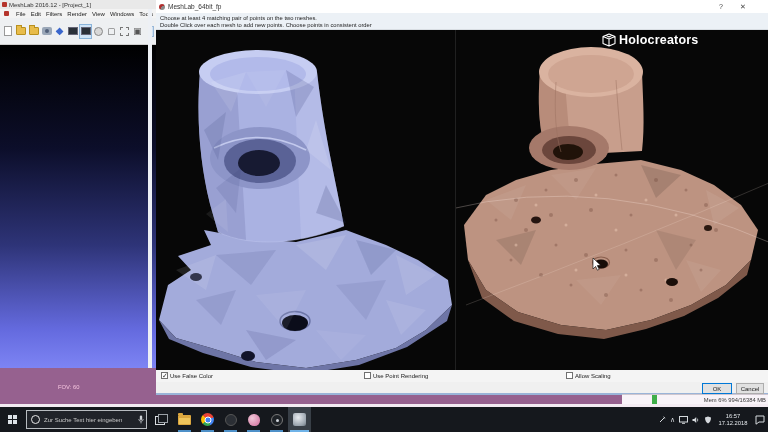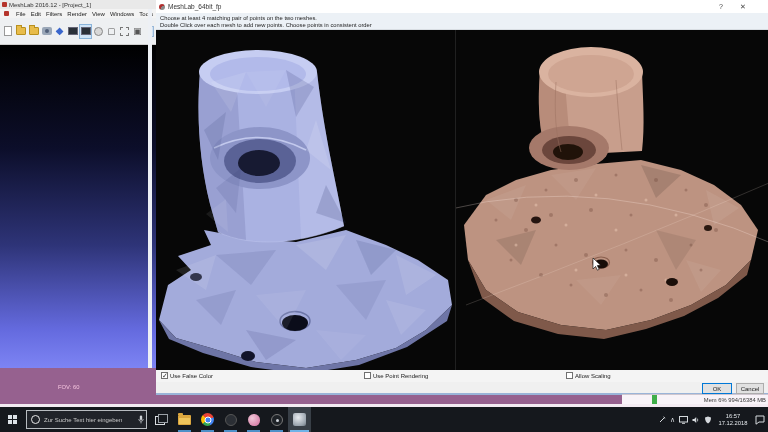--- a/index.html
+++ b/index.html
@@ -292,20 +292,26 @@
             <ellipse cx="216" cy="252" rx="6" ry="4" fill="#1a0e09"></ellipse>
             <ellipse cx="252" cy="198" rx="4" ry="3" fill="#2a1810"></ellipse>
             <path d="M-10,180 Q150,140 320,215" stroke="rgba(255,238,228,0.35)" stroke-width="0.8" fill="none"></path>
             <path d="M10,275 Q170,215 320,150" stroke="rgba(255,238,228,0.25)" stroke-width="0.7" fill="none"></path>
             <g transform="translate(137,228)">
               <polygon points="0,0 0,11 2.6,8.4 4.4,12.2 6.2,11.3 4.3,7.6 7.6,7.2" fill="#fff" stroke="#000" stroke-width="0.6"></polygon>
             </g>
           </g>
         </svg>
       </div>
+      <div class="watermark">
+        <svg width="14" height="14" viewBox="0 0 14 14">
+          <path d="M1,3.5 L7,1 L13,3.5 L13,10.5 L7,13 L1,10.5 Z M1,3.5 L7,6 L13,3.5 M7,6 L7,13 M4,2.2 L7,4 L10,2.2" fill="none" stroke="#fff" stroke-width="1.1" stroke-linejoin="round"></path>
+        </svg>
+        <span>Holocreators</span>
+      </div>
     </div>
 
     <div class="dlg-checks">
       <span class="cbgroup" style="left:5px;">
         <span class="cb checked"></span>
         <span>Use False Color</span>
       </span>
       <span class="cbgroup" style="left:208px;">
         <span class="cb"></span>
         <span>Use Point Rendering</span>

